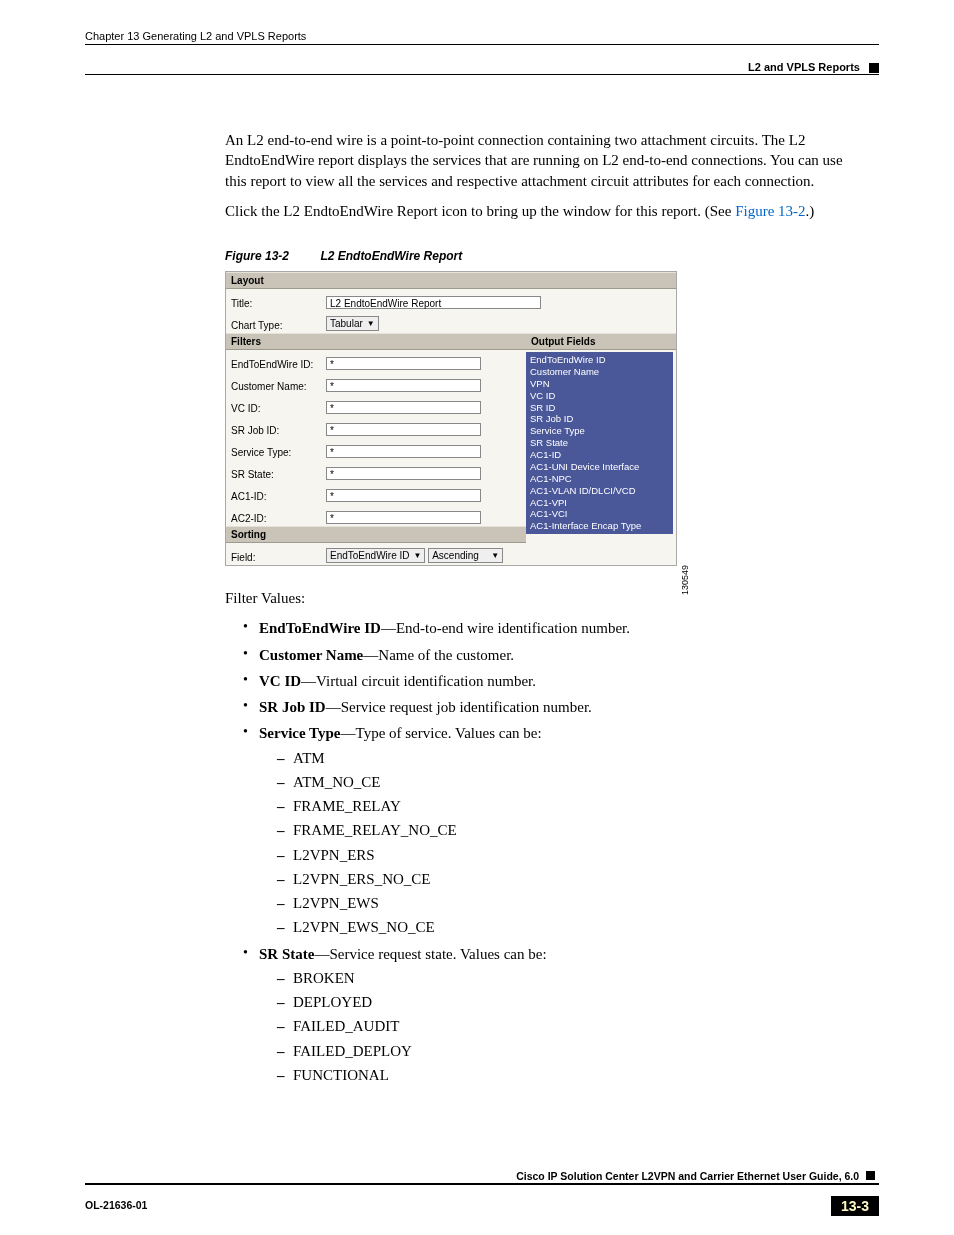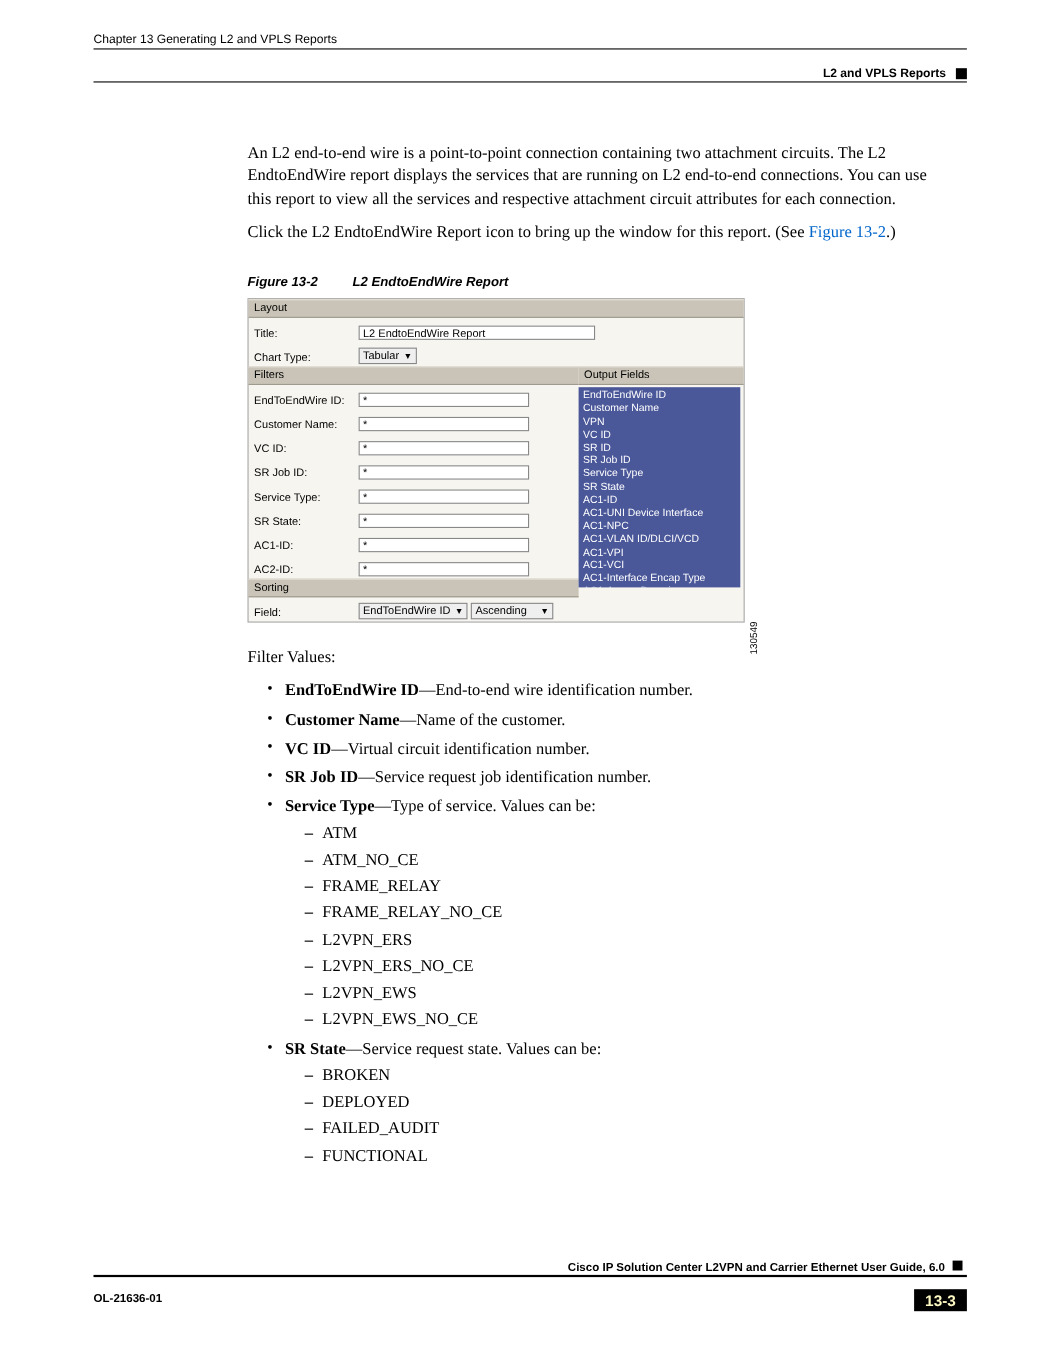--- a/index.html
+++ b/index.html
@@ -74,21 +74,21 @@
     position: absolute;
     right: -14px;
     bottom: 0;
     font-size: 9px;
     transform: rotate(-90deg);
     transform-origin: right bottom;
     font-family: Arial, sans-serif;
   }
   .ss-bar {
     background: #c9c4b7;
-    font-weight: normal;
+    font-weight: bold;
     padding: 2px 5px;
     border-top: 1px solid #e5e2d9;
     border-bottom: 1px solid #9e9a8d;
   }
   .ss-row {
     display: flex;
     align-items: flex-end;
     padding: 2px 5px;
     min-height: 18px;
   }
@@ -316,20 +316,21 @@
           <li>L2VPN_ERS_NO_CE</li>
           <li>L2VPN_EWS</li>
           <li>L2VPN_EWS_NO_CE</li>
         </ul>
       </li>
       <li><b>SR State</b><span>—Service request state. Values can be:</span>
         <ul class="sub-list">
           <li>BROKEN</li>
           <li>DEPLOYED</li>
           <li>FAILED_AUDIT</li>
+          <li>FAILED_DEPLOY</li>
           <li>FUNCTIONAL</li>
         </ul>
       </li>
     </ul>
   </div>
 
   <div class="footer">
     <div class="footer-top">
       <span>Cisco IP Solution Center L2VPN and Carrier Ethernet User Guide, 6.0</span>
       <span class="blk"></span>

